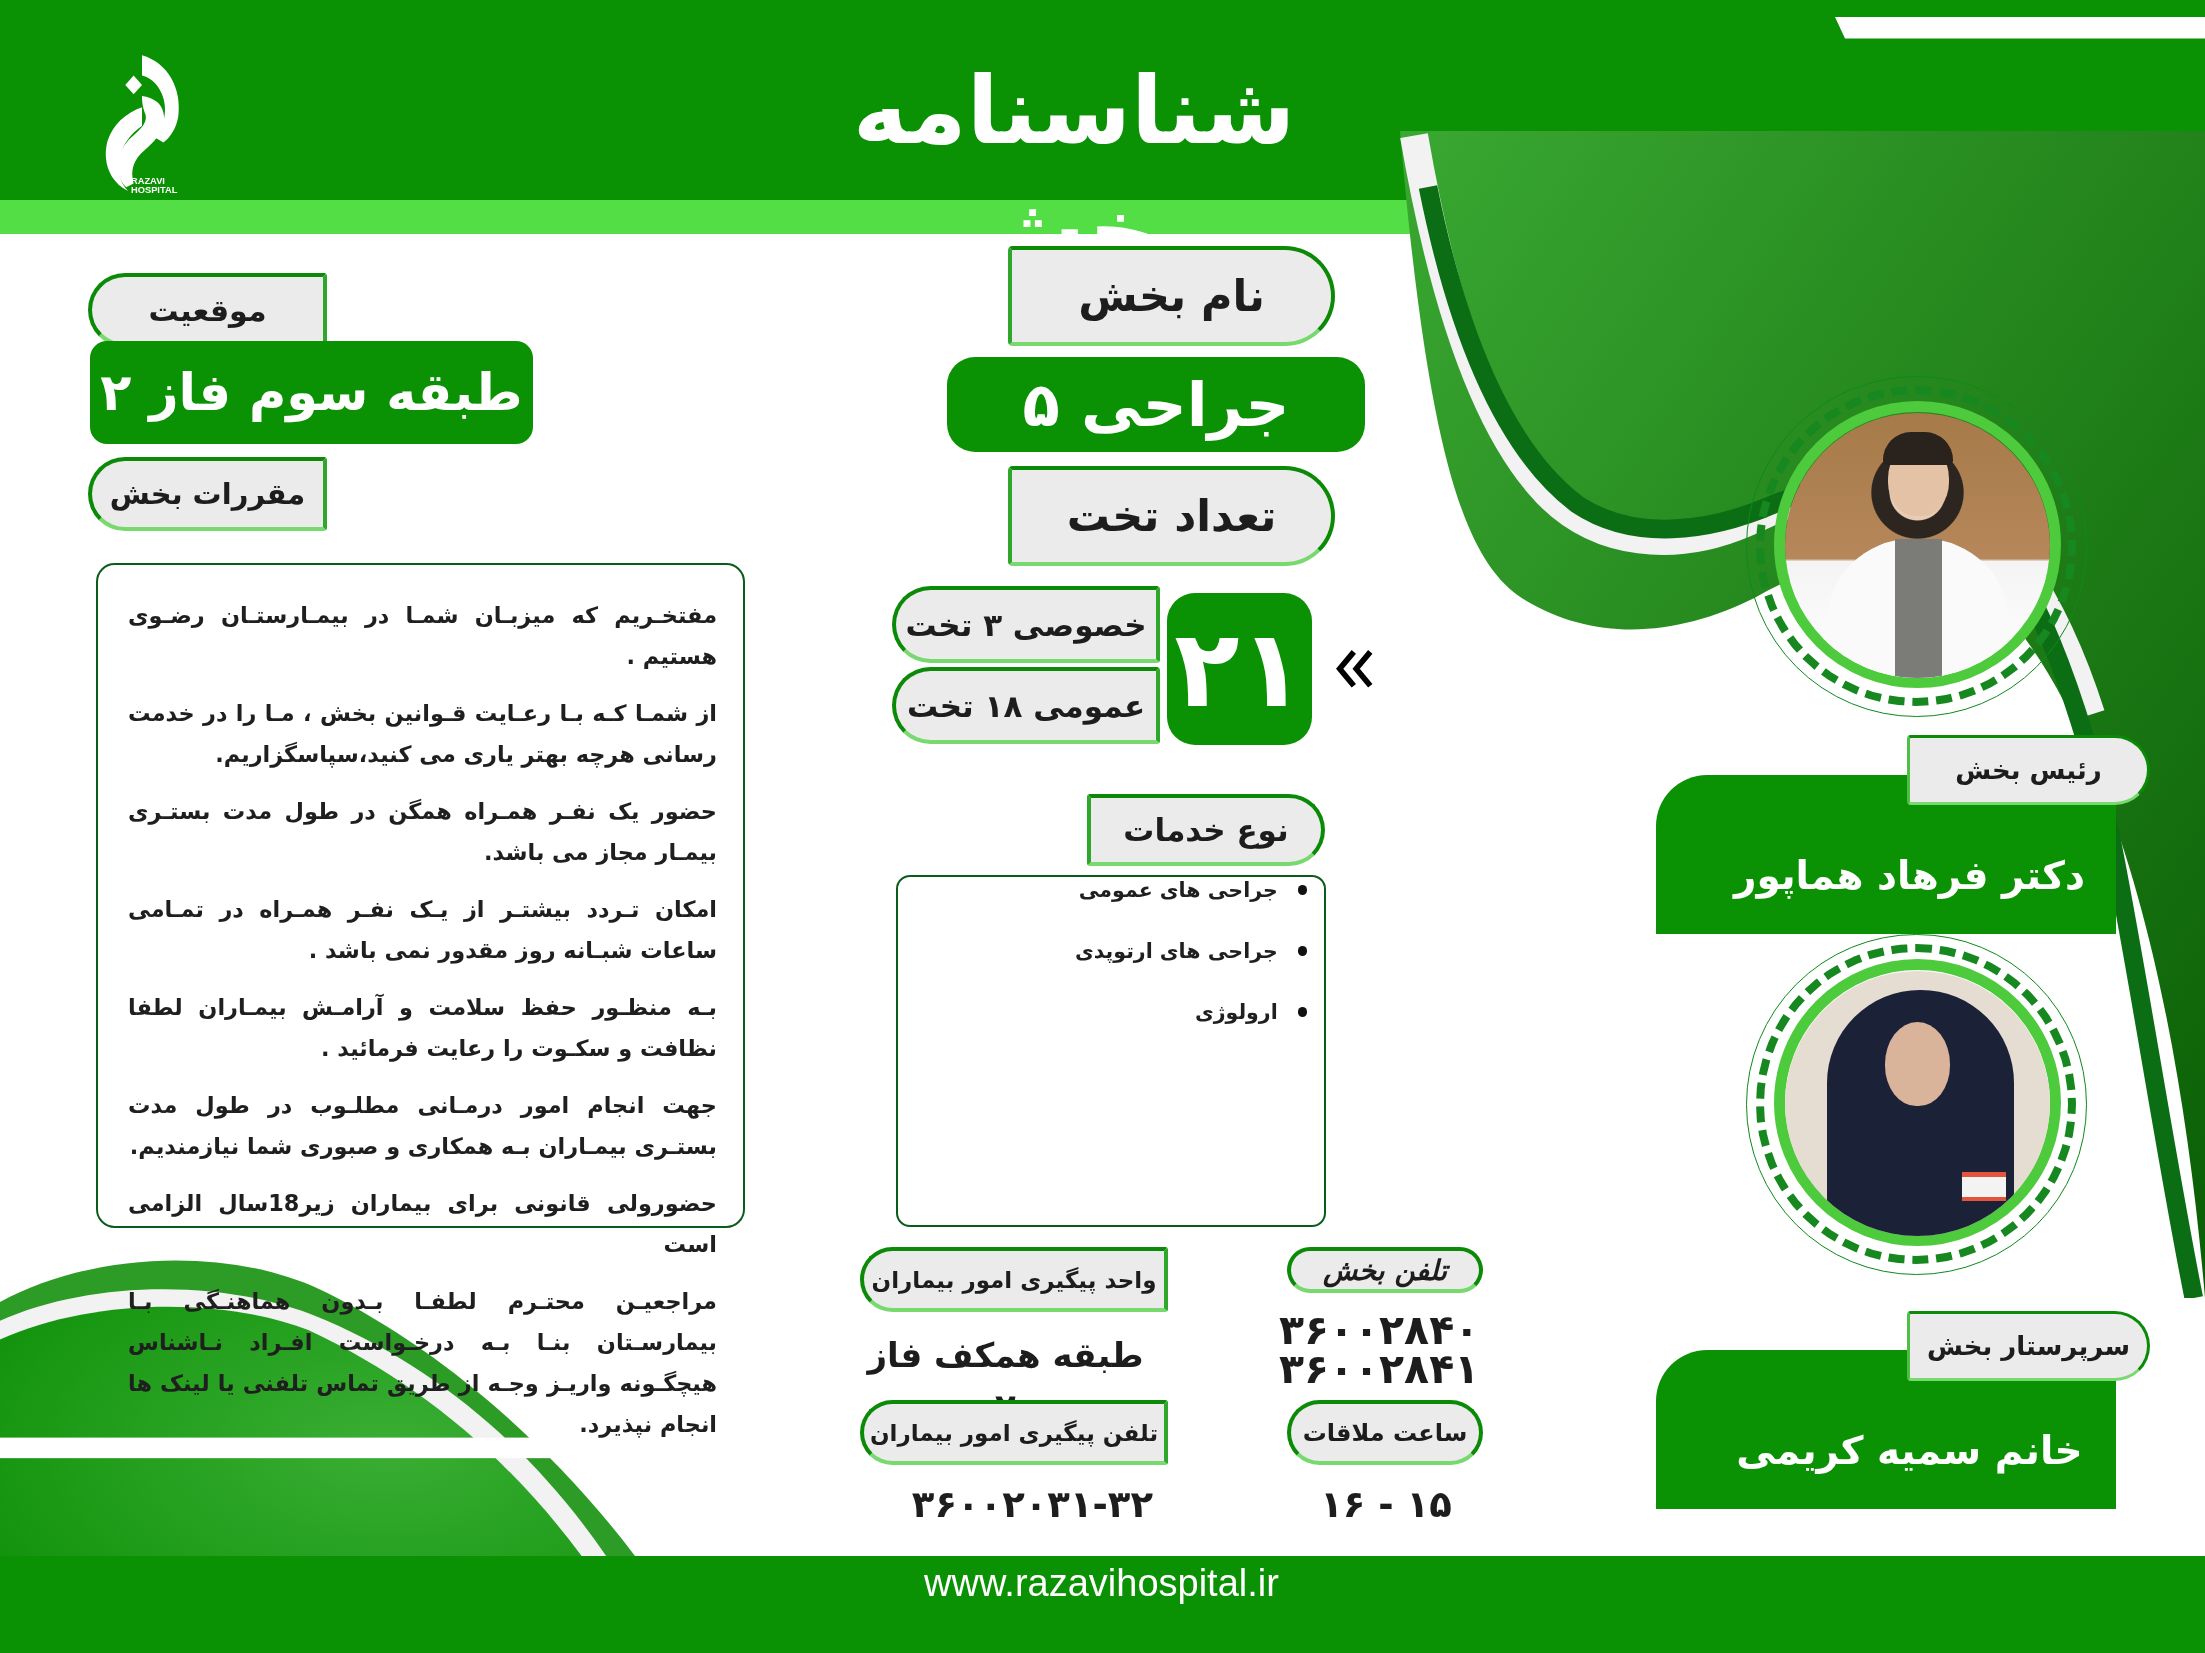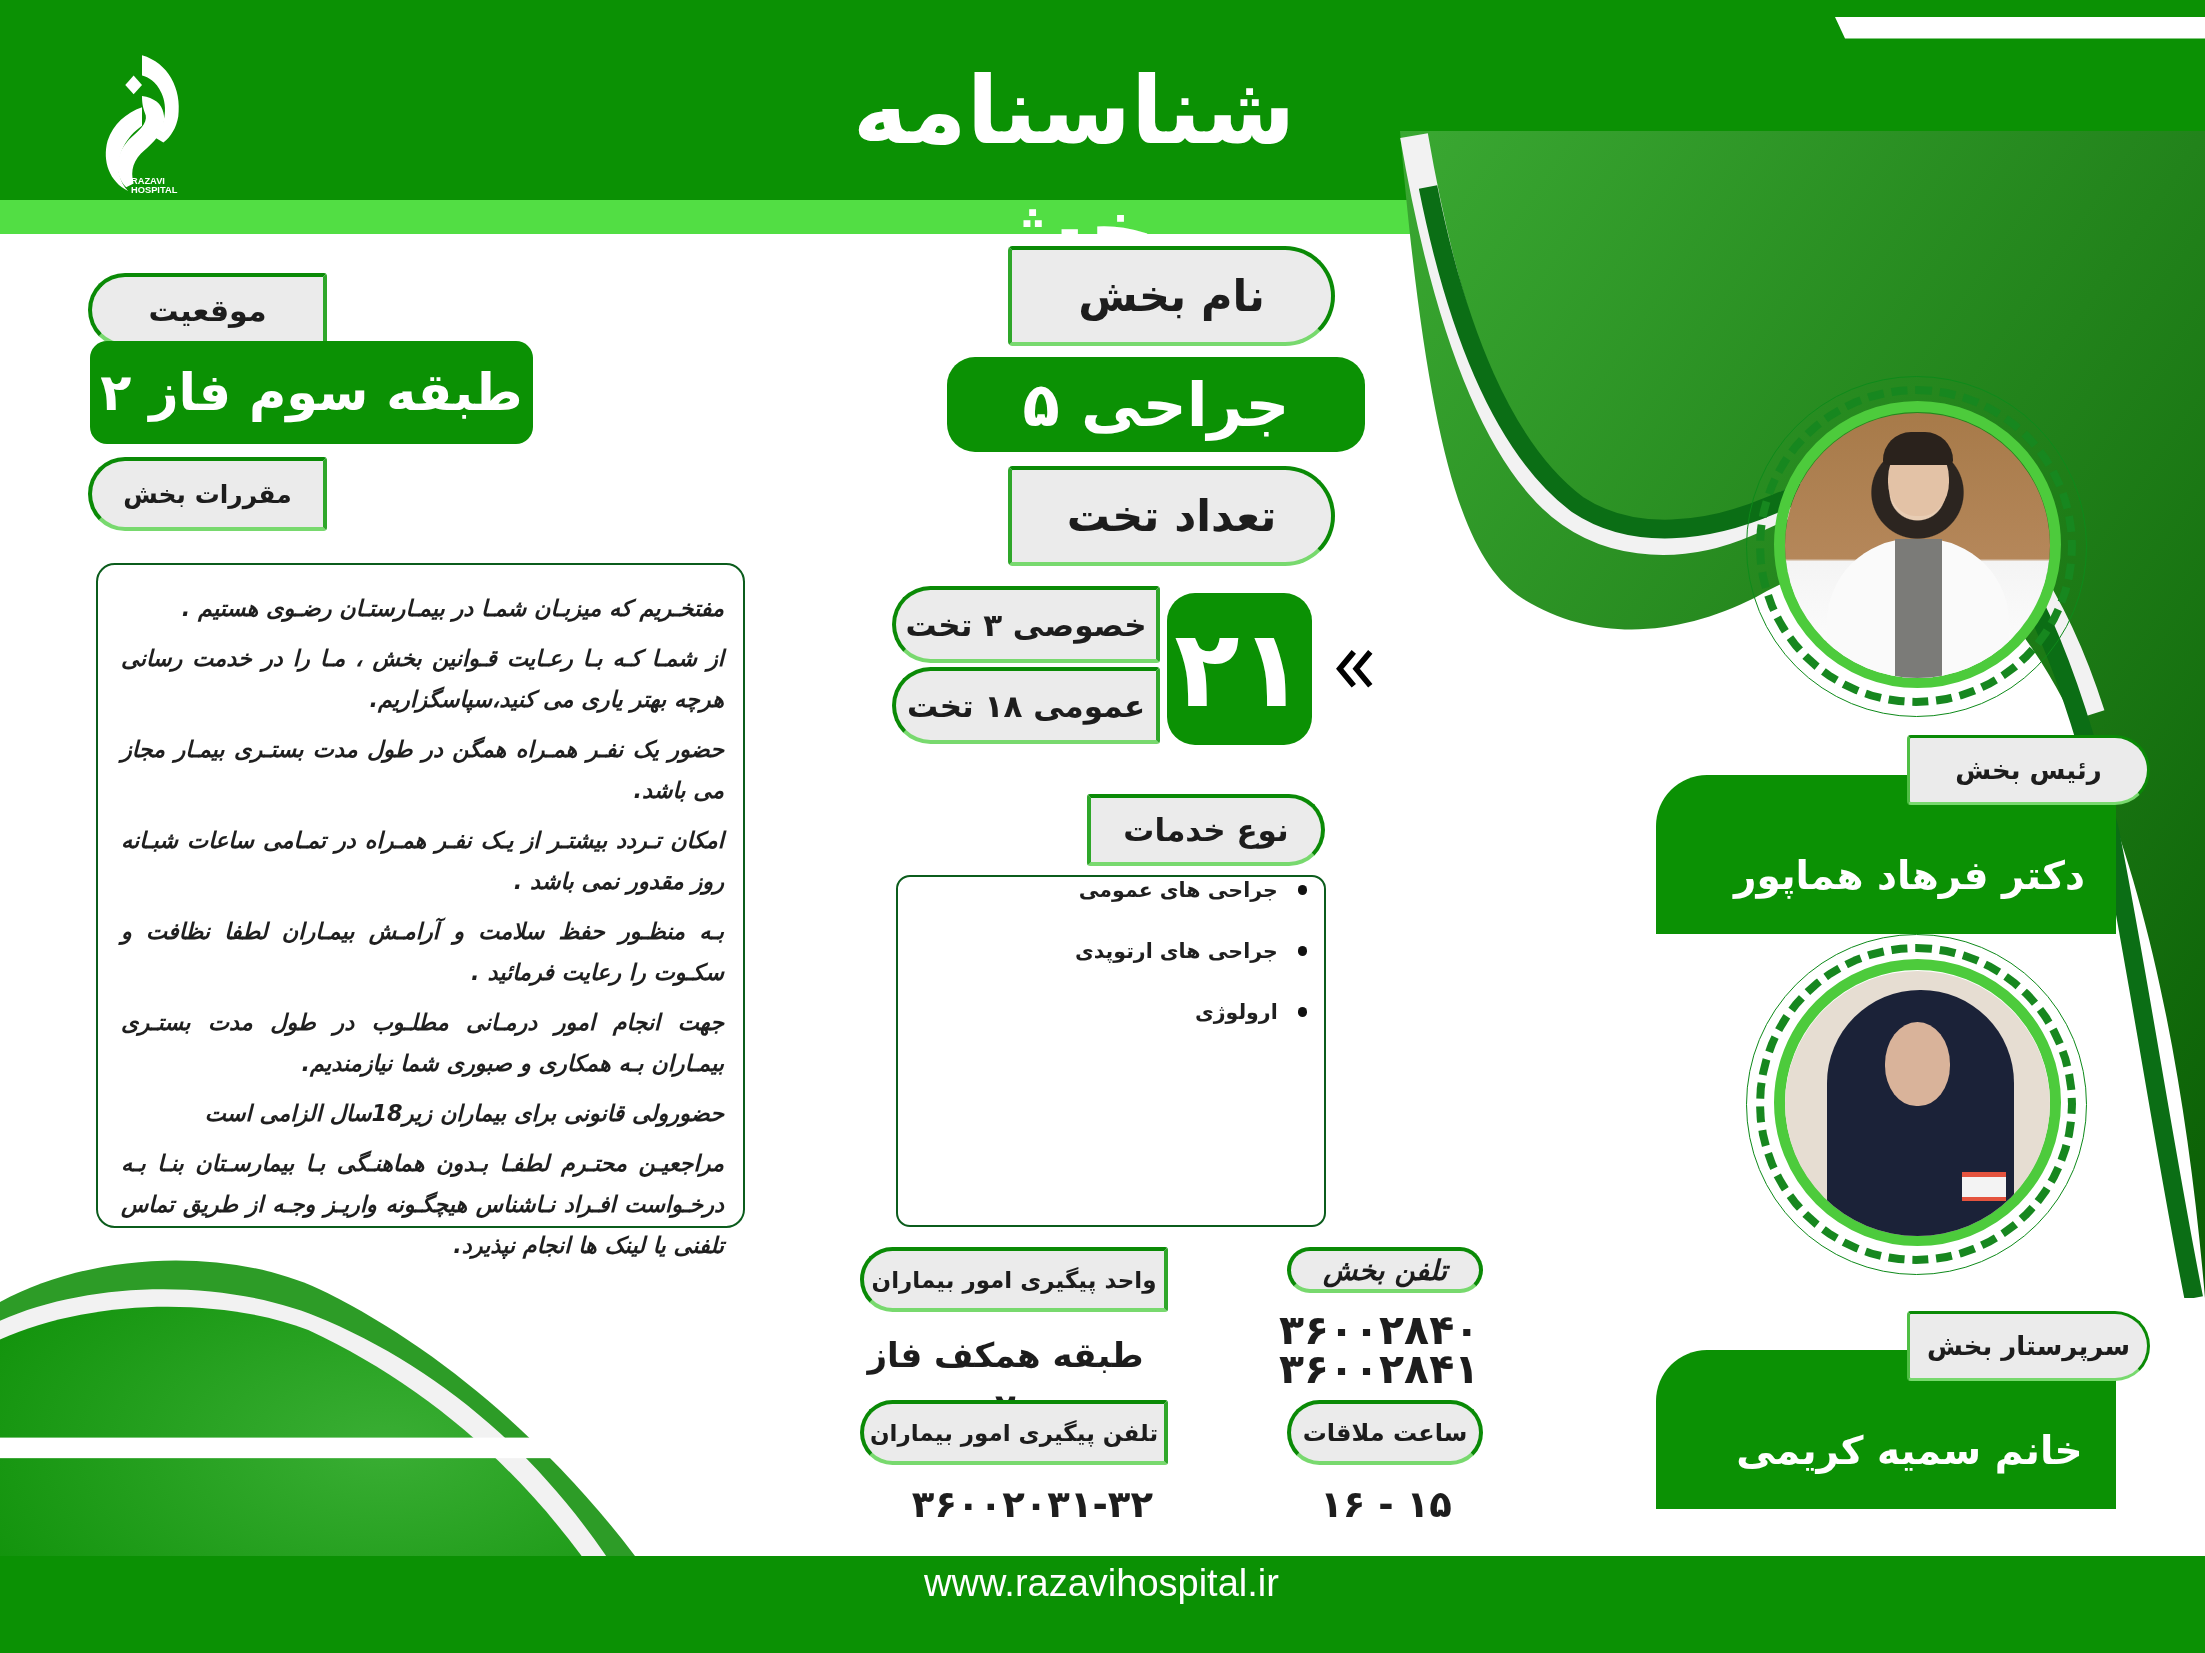--- a/index.html
+++ b/index.html
@@ -37,21 +37,21 @@
   .pill.right-round { border-radius: 5.6px 61px 61px 5.6px; border-bottom-color: #78d96e; border-left-color: #2fa72a; text-align: right; }
   .pill.left-round  { border-radius: 61px 5.6px 5.6px 61px; border-bottom-color: #78d96e; border-right-color: #2fa72a; }
   .pill.both-round  { border-radius: 61px; border-bottom-color: #78d96e; }
 
   .gbox { position: absolute; background: #0b9104; color: #ffffff; font-weight: bold; display: flex; align-items: center; justify-content: center; }
 
   .textbox { position: absolute; border: 2.3px solid #0b5c1c; border-radius: 18.7px; background: #ffffff; }
 
   .rules { position: absolute; left: 112px; top: 579px; width: 621px; direction: rtl; text-align: justify;
            font-size: 22.4px; font-weight: bold; line-height: 41px; color: #1f1f1f; }
-  .rules p { margin: 9px; font-style: italic; }
+  .rules p { margin: 16px; }
 
   .services { position: absolute; left: 915px; top: 878px; width: 392px; direction: rtl; font-size: 20.5px; font-weight: bold; color: #1f1f1f; }
   .services li { list-style: none; margin-bottom: 37px; display: flex; align-items: center; gap: 20px; }
   .services li .dot { width: 9.3px; height: 9.3px; border-radius: 50%; background: #111; display: inline-block; }
 
   .bignum { font-size: 33px; font-weight: bold; color: #1d1d1d; text-align: center; direction: ltr; }
   .ring-outer { position: absolute; border-radius: 50%; border: 1.9px solid #0e8a1a; }
   .ring-dash { position: absolute; border-radius: 50%; border: 8.4px dashed #17871f; }
   .ring-green { position: absolute; border-radius: 50%; border: 11.2px solid #4dcb3c; }
   .photo { position: absolute; border-radius: 50%; overflow: hidden; }
@@ -105,21 +105,21 @@
   <path d="M0 170 C200 80 480 80 660 150 C960 290 1200 520 1380 843 L0 843 Z" fill="url(#sg2)"></path>
   <rect x="0" y="380" width="1480" height="44" fill="#ffffff"></rect>
 </svg>
 
 <div class="pill left-round" style="left:88px; top:273px; width:239px; height:74px; font-size:30px;">
   <span>موقعیت</span>
 </div>
 <div class="gbox" style="left:90px; top:341px; width:443px; height:103px; border-radius:17px; font-size:51px;">
   <span>طبقه سوم فاز ۲</span>
 </div>
-<div class="pill left-round" style="left:88px; top:457px; width:239px; height:74px; font-size:25px;text-align:center;">
+<div class="pill left-round" style="left:88px; top:457px; width:239px; height:74px; font-size:29px;text-align:center;">
   <span>مقررات بخش</span>
 </div>
 
 <div class="textbox" style="left:96px; top:563px; width:649px; height:665px;"></div>
 <div class="rules">
   <p>مفتخـریم که میزبـان شمـا در بیمـارستـان رضـوی هستیم .</p>
   <p>از شمـا کـه بـا رعـایت قـوانین بخش ، مـا را در خدمت رسانی هرچه بهتر یاری می کنید،سپاسگزاریم.</p>
   <p>حضور یک نفـر همـراه همگن در طول مدت بستـری بیمـار مجاز می باشد.</p>
   <p>امکان تـردد بیشتـر از یـک نفـر همـراه در تمـامی ساعات شبـانه روز مقدور نمی باشد .</p>
   <p>بـه منظـور حفظ سلامت و آرامـش بیمـاران لطفا نظافت و سکـوت را رعایت فرمائید .</p>

